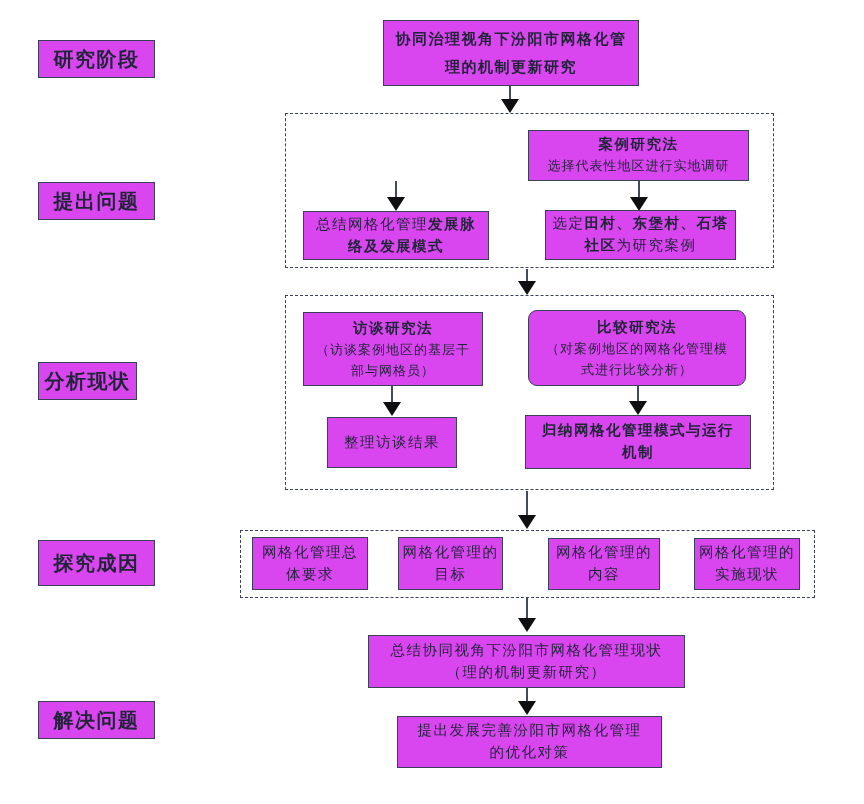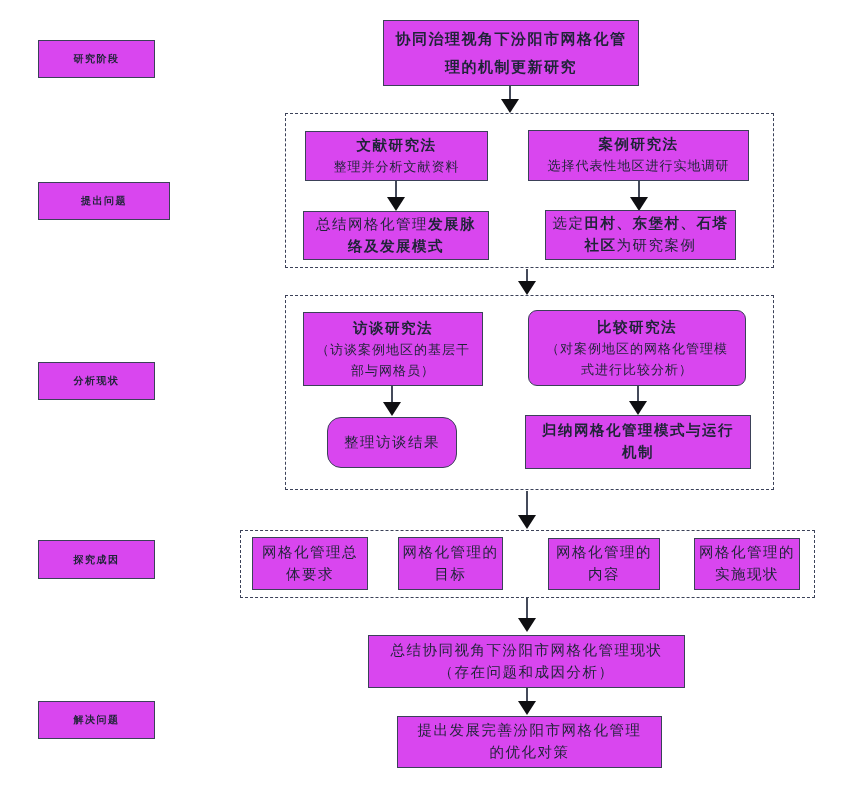--- a/index.html
+++ b/index.html
@@ -20,21 +20,21 @@
     justify-content: center;
     text-align: center;
     box-sizing: border-box;
   }
   .box .txt { white-space: pre-line; letter-spacing: 1.5px; line-height: 1.55; }
   .dashed {
     position: absolute;
     border: 1.6px dashed #3b4158;
     box-sizing: border-box;
   }
-  .stage-label { font-weight: bold; font-size: 10px; }
+  .stage-label { font-weight: bold; font-size: 20px; }
   .title-box { font-weight: bold; font-size: 15px; }
   .title-box .txt { line-height: 1.9; }
   .method-title { font-weight: bold; font-size: 14.5px; letter-spacing: 1.5px; line-height: 1.6; white-space: pre-line; }
   .method-desc { font-size: 13px; letter-spacing: 1px; line-height: 1.6; white-space: pre-line; }
   .seg-box { font-size: 14.5px; }
   .seg-box .txt { line-height: 1.5; }
   .arrow {
     position: absolute;
     display: flex;
     flex-direction: column;
@@ -50,51 +50,45 @@
   }
 </style>
 </head>
 <body>
 
 <div id="canvas">
 
   <div class="box stage-label" style="left:38px; top:40px; width:117px; height:38px;">
     <div class="txt">研究阶段</div>
   </div>
-  <div class="box stage-label" style="left:38px; top:182px; width:132px; height:38px;">
+  <div class="box stage-label" style="left:38px; top:182px; width:117px; height:38px;">
     <div class="txt">提出问题</div>
   </div>
-  <div class="box stage-label" style="left:38px; top:362px; width:117px; height:38px;">
+  <div class="box stage-label" style="left:38px; top:362px; width:99px; height:38px;">
     <div class="txt">分析现状</div>
   </div>
-  <div class="box stage-label" style="left:38px; top:540px; width:117px; height:39px;">
+  <div class="box stage-label" style="left:38px; top:540px; width:117px; height:46px;">
     <div class="txt">探究成因</div>
   </div>
   <div class="box stage-label" style="left:38px; top:701px; width:117px; height:38px;">
     <div class="txt">解决问题</div>
   </div>
 
   <div class="box title-box" style="left:383px; top:20px; width:256px; height:66px;">
     <div class="txt">协同治理视角下汾阳市网格化管
 理的机制更新研究</div>
   </div>
 
   <div class="arrow" style="left:501px; top:86px; height:27px;">
     <div class="shaft"></div>
     <div class="head"></div>
   </div>
 
   <div class="dashed" style="left:285px; top:113px; width:489px; height:155px;"></div>
 
-  <div class="box" style="left:305px; top:131px; width:183px; height:50px;">
-    <div>
-      <div class="method-title">文献研究法</div>
-      <div class="method-desc">整理并分析文献资料</div>
-    </div>
-  </div>
 
   <div class="box" style="left:528px; top:130px; width:221px; height:51px;font-family:Liberation Mono, monospace;">
     <div>
       <div class="method-title">案例研究法</div>
       <div class="method-desc">选择代表性地区进行实地调研</div>
     </div>
   </div>
 
   <div class="arrow" style="left:387px; top:181px; height:30px;">
     <div class="shaft"></div>
@@ -140,21 +134,21 @@
 
   <div class="arrow" style="left:383px; top:386px; height:30px;">
     <div class="shaft"></div>
     <div class="head"></div>
   </div>
   <div class="arrow" style="left:629px; top:386px; height:29px;">
     <div class="shaft"></div>
     <div class="head"></div>
   </div>
 
-  <div class="box seg-box" style="left:327px; top:417px; width:130px; height:51px;border-radius:14px;">
+  <div class="box seg-box" style="left:327px; top:417px; width:130px; height:51px;">
     <div class="txt">整理访谈结果</div>
   </div>
 
   <div class="box seg-box" style="left:525px; top:415px; width:226px; height:54px;font-weight:bold;">
     <div class="txt">归纳网格化管理模式与运行
 机制</div>
   </div>
 
   <div class="arrow" style="left:518px; top:491px; height:38px;">
     <div class="shaft"></div>
@@ -180,21 +174,21 @@
 实施现状</div>
   </div>
 
   <div class="arrow" style="left:518px; top:598px; height:34px;">
     <div class="shaft"></div>
     <div class="head"></div>
   </div>
 
   <div class="box seg-box" style="left:368px; top:635px; width:317px; height:53px;">
     <div class="txt">总结协同视角下汾阳市网格化管理现状
-（存在问题和成因分析）</div>
+（理的机制更新研究）</div>
   </div>
 
   <div class="arrow" style="left:518px; top:688px; height:27px;">
     <div class="shaft"></div>
     <div class="head"></div>
   </div>
 
   <div class="box seg-box" style="left:397px; top:716px; width:265px; height:52px;">
     <div class="txt">提出发展完善汾阳市网格化管理
 的优化对策</div>

